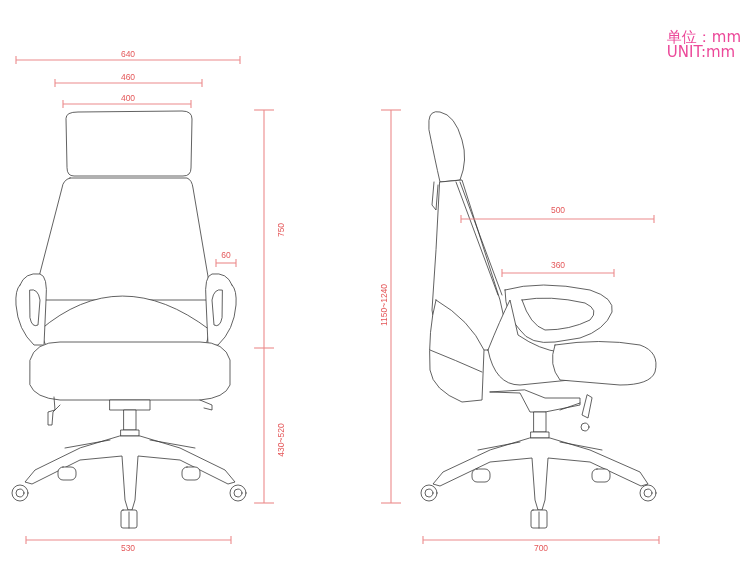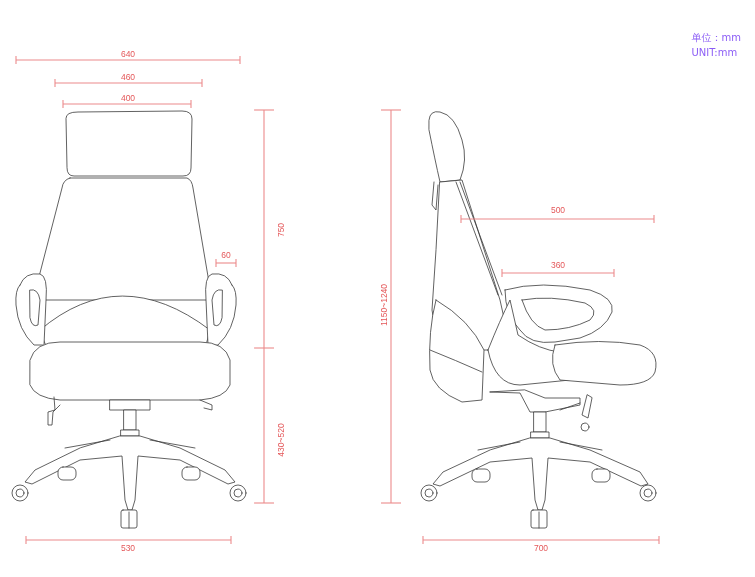--- a/index.html
+++ b/index.html
@@ -1,18 +1,18 @@
 <!DOCTYPE html>
 <html><head>
 <meta charset="utf-8">
 <style>
   html, body { margin:0; padding:0; background:#ffffff; }
   body { width:755px; height:577px; position:relative; overflow:hidden; font-family:"Liberation Sans", sans-serif; }
   #stage { position:absolute; left:0; top:0; width:755px; height:577px; }
-  .unit { position:absolute; right:14px; top:30px; color:#8b5cf6; font-family:"DejaVu Sans", sans-serif; font-size:10px; line-height:15px; text-align:left; }
+  .unit { position:absolute; right:14px; top:30px; color:#ec4899; font-family:"DejaVu Sans", sans-serif; font-size:15px; line-height:15px; text-align:left; }
   .dimtxt { font-family:"Liberation Sans", sans-serif; font-size:8.5px; fill:#e4585a; }
   .dim { stroke:#ec8a8b; stroke-width:1.1; fill:none; }
   .ln { stroke:#3a3a3a; stroke-width:0.8; fill:#ffffff; stroke-linejoin:round; stroke-linecap:round; }
   .lnf { stroke:#3a3a3a; stroke-width:0.8; fill:none; stroke-linejoin:round; stroke-linecap:round; }
 </style>
 </head>
 <body>
 
 <div id="stage">
 <svg width="755" height="577" viewBox="0 0 755 577" xmlns="http://www.w3.org/2000/svg">

